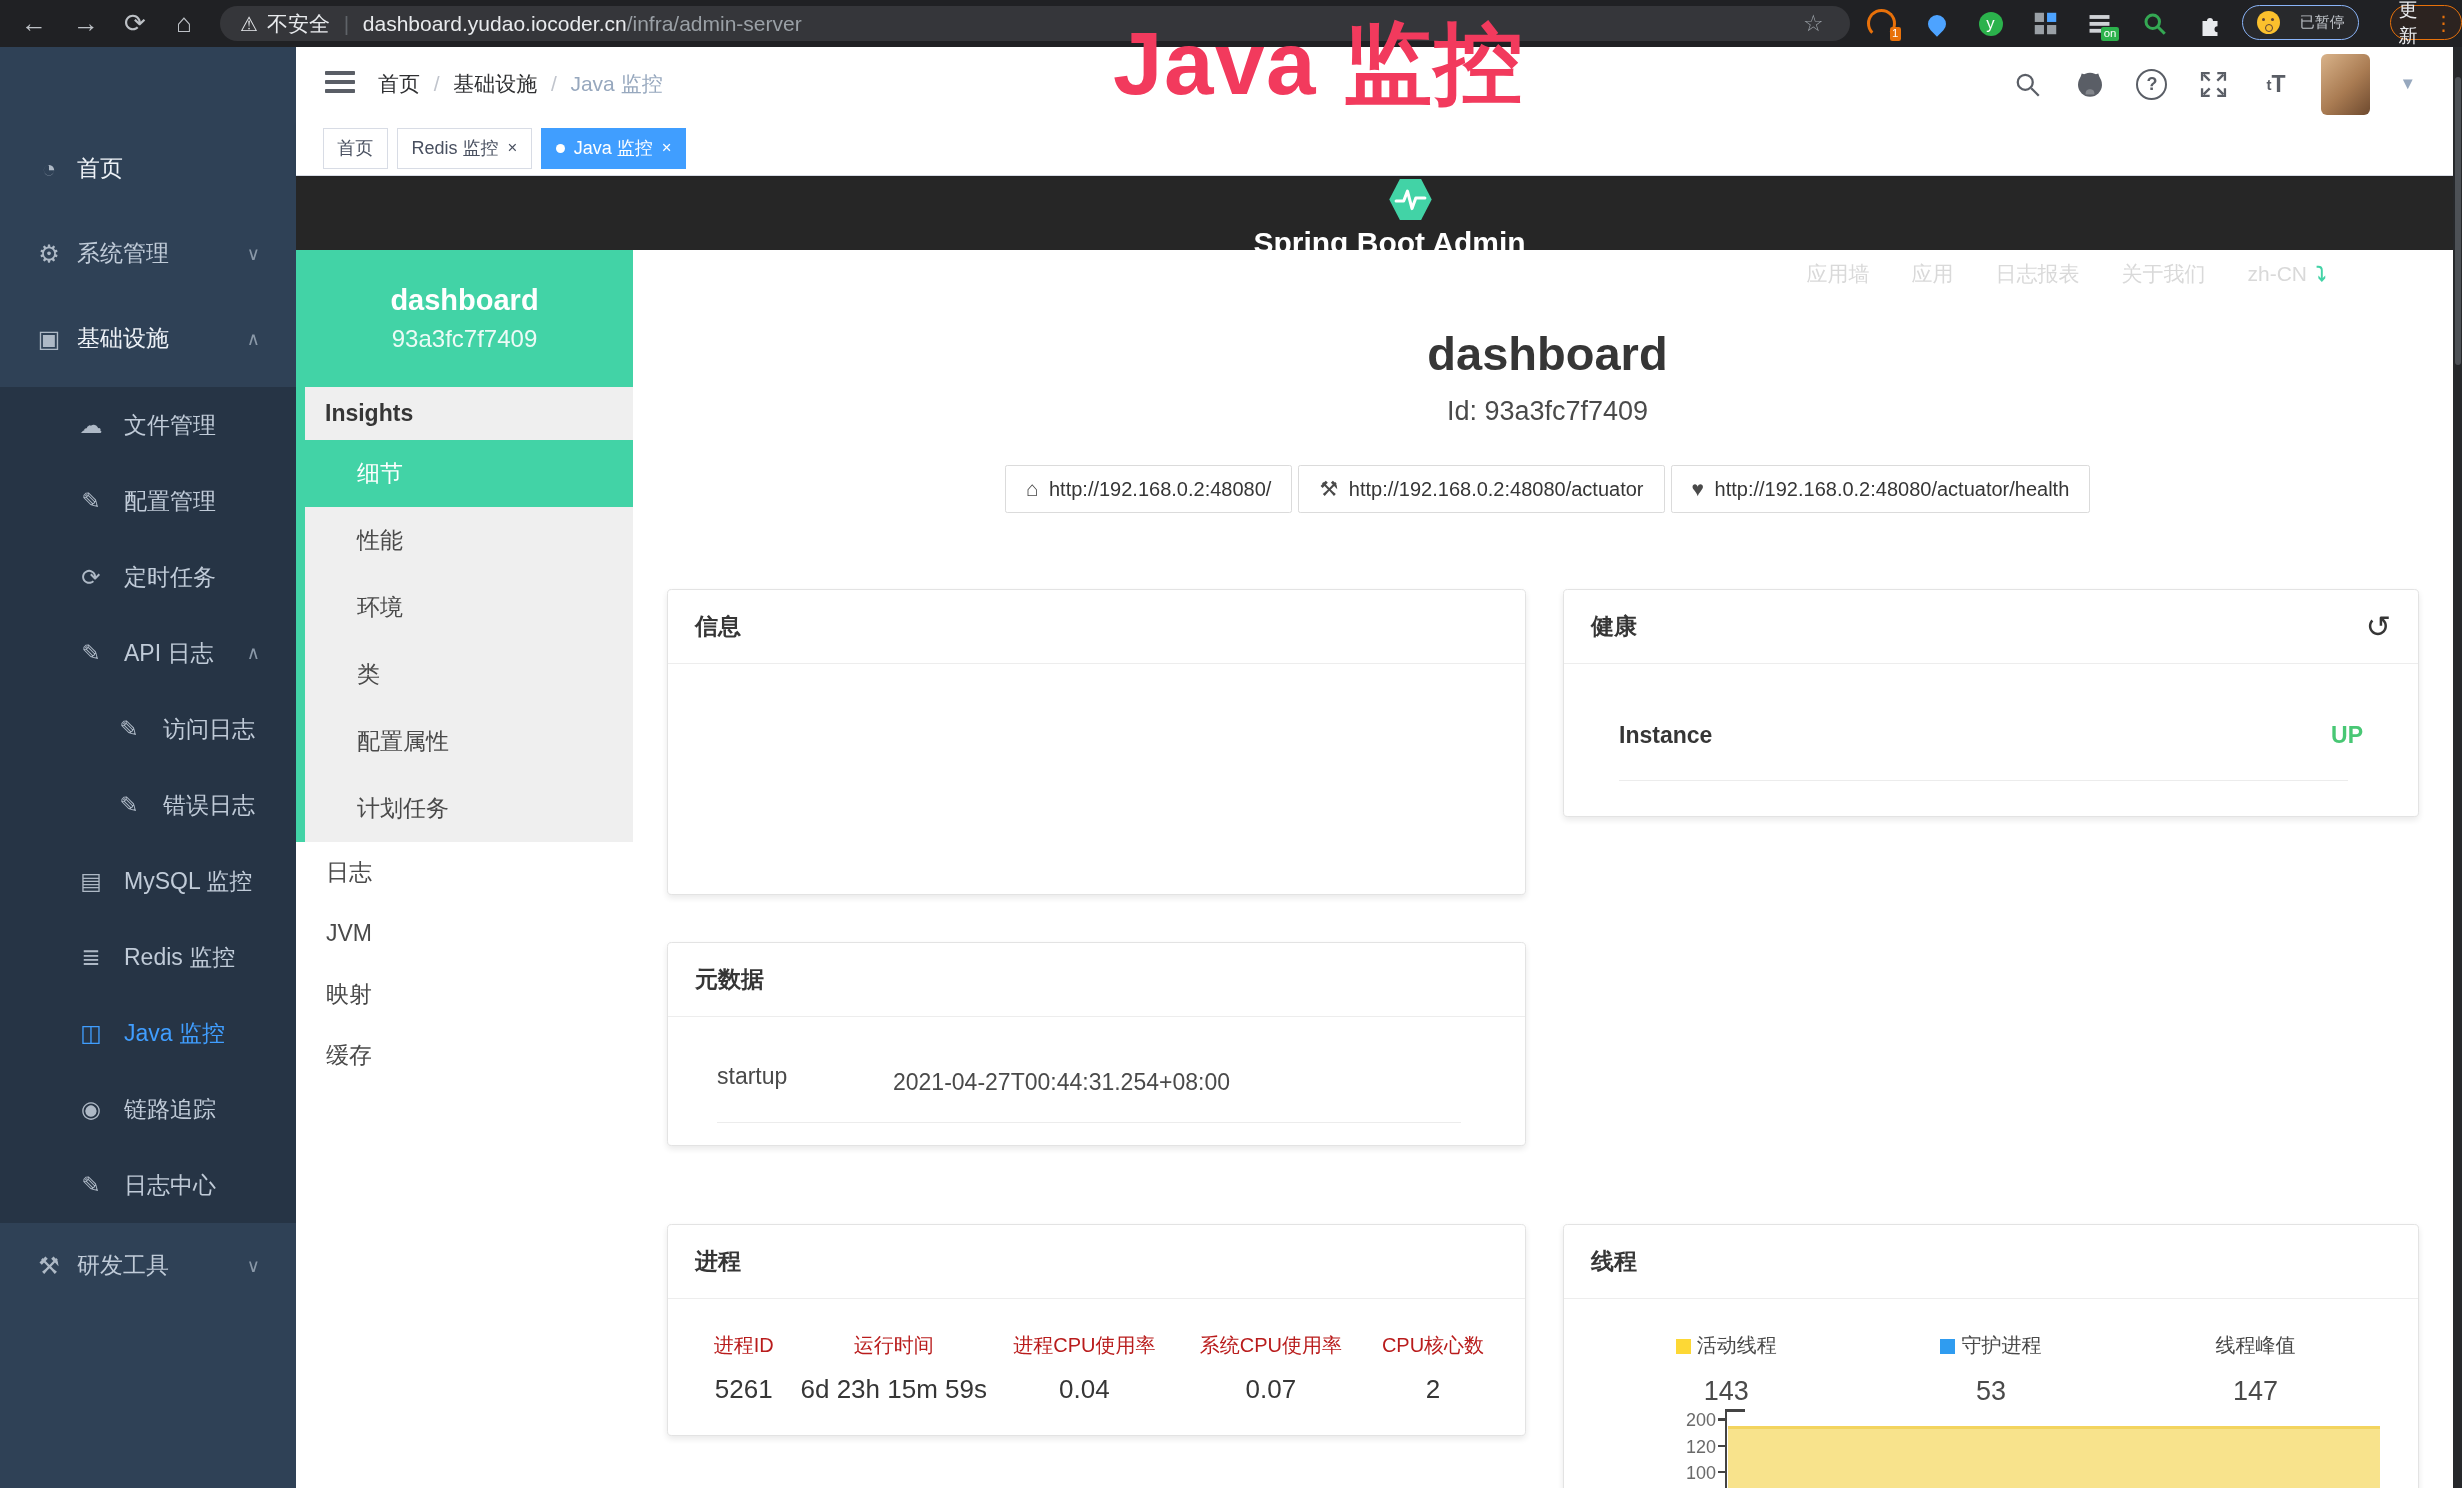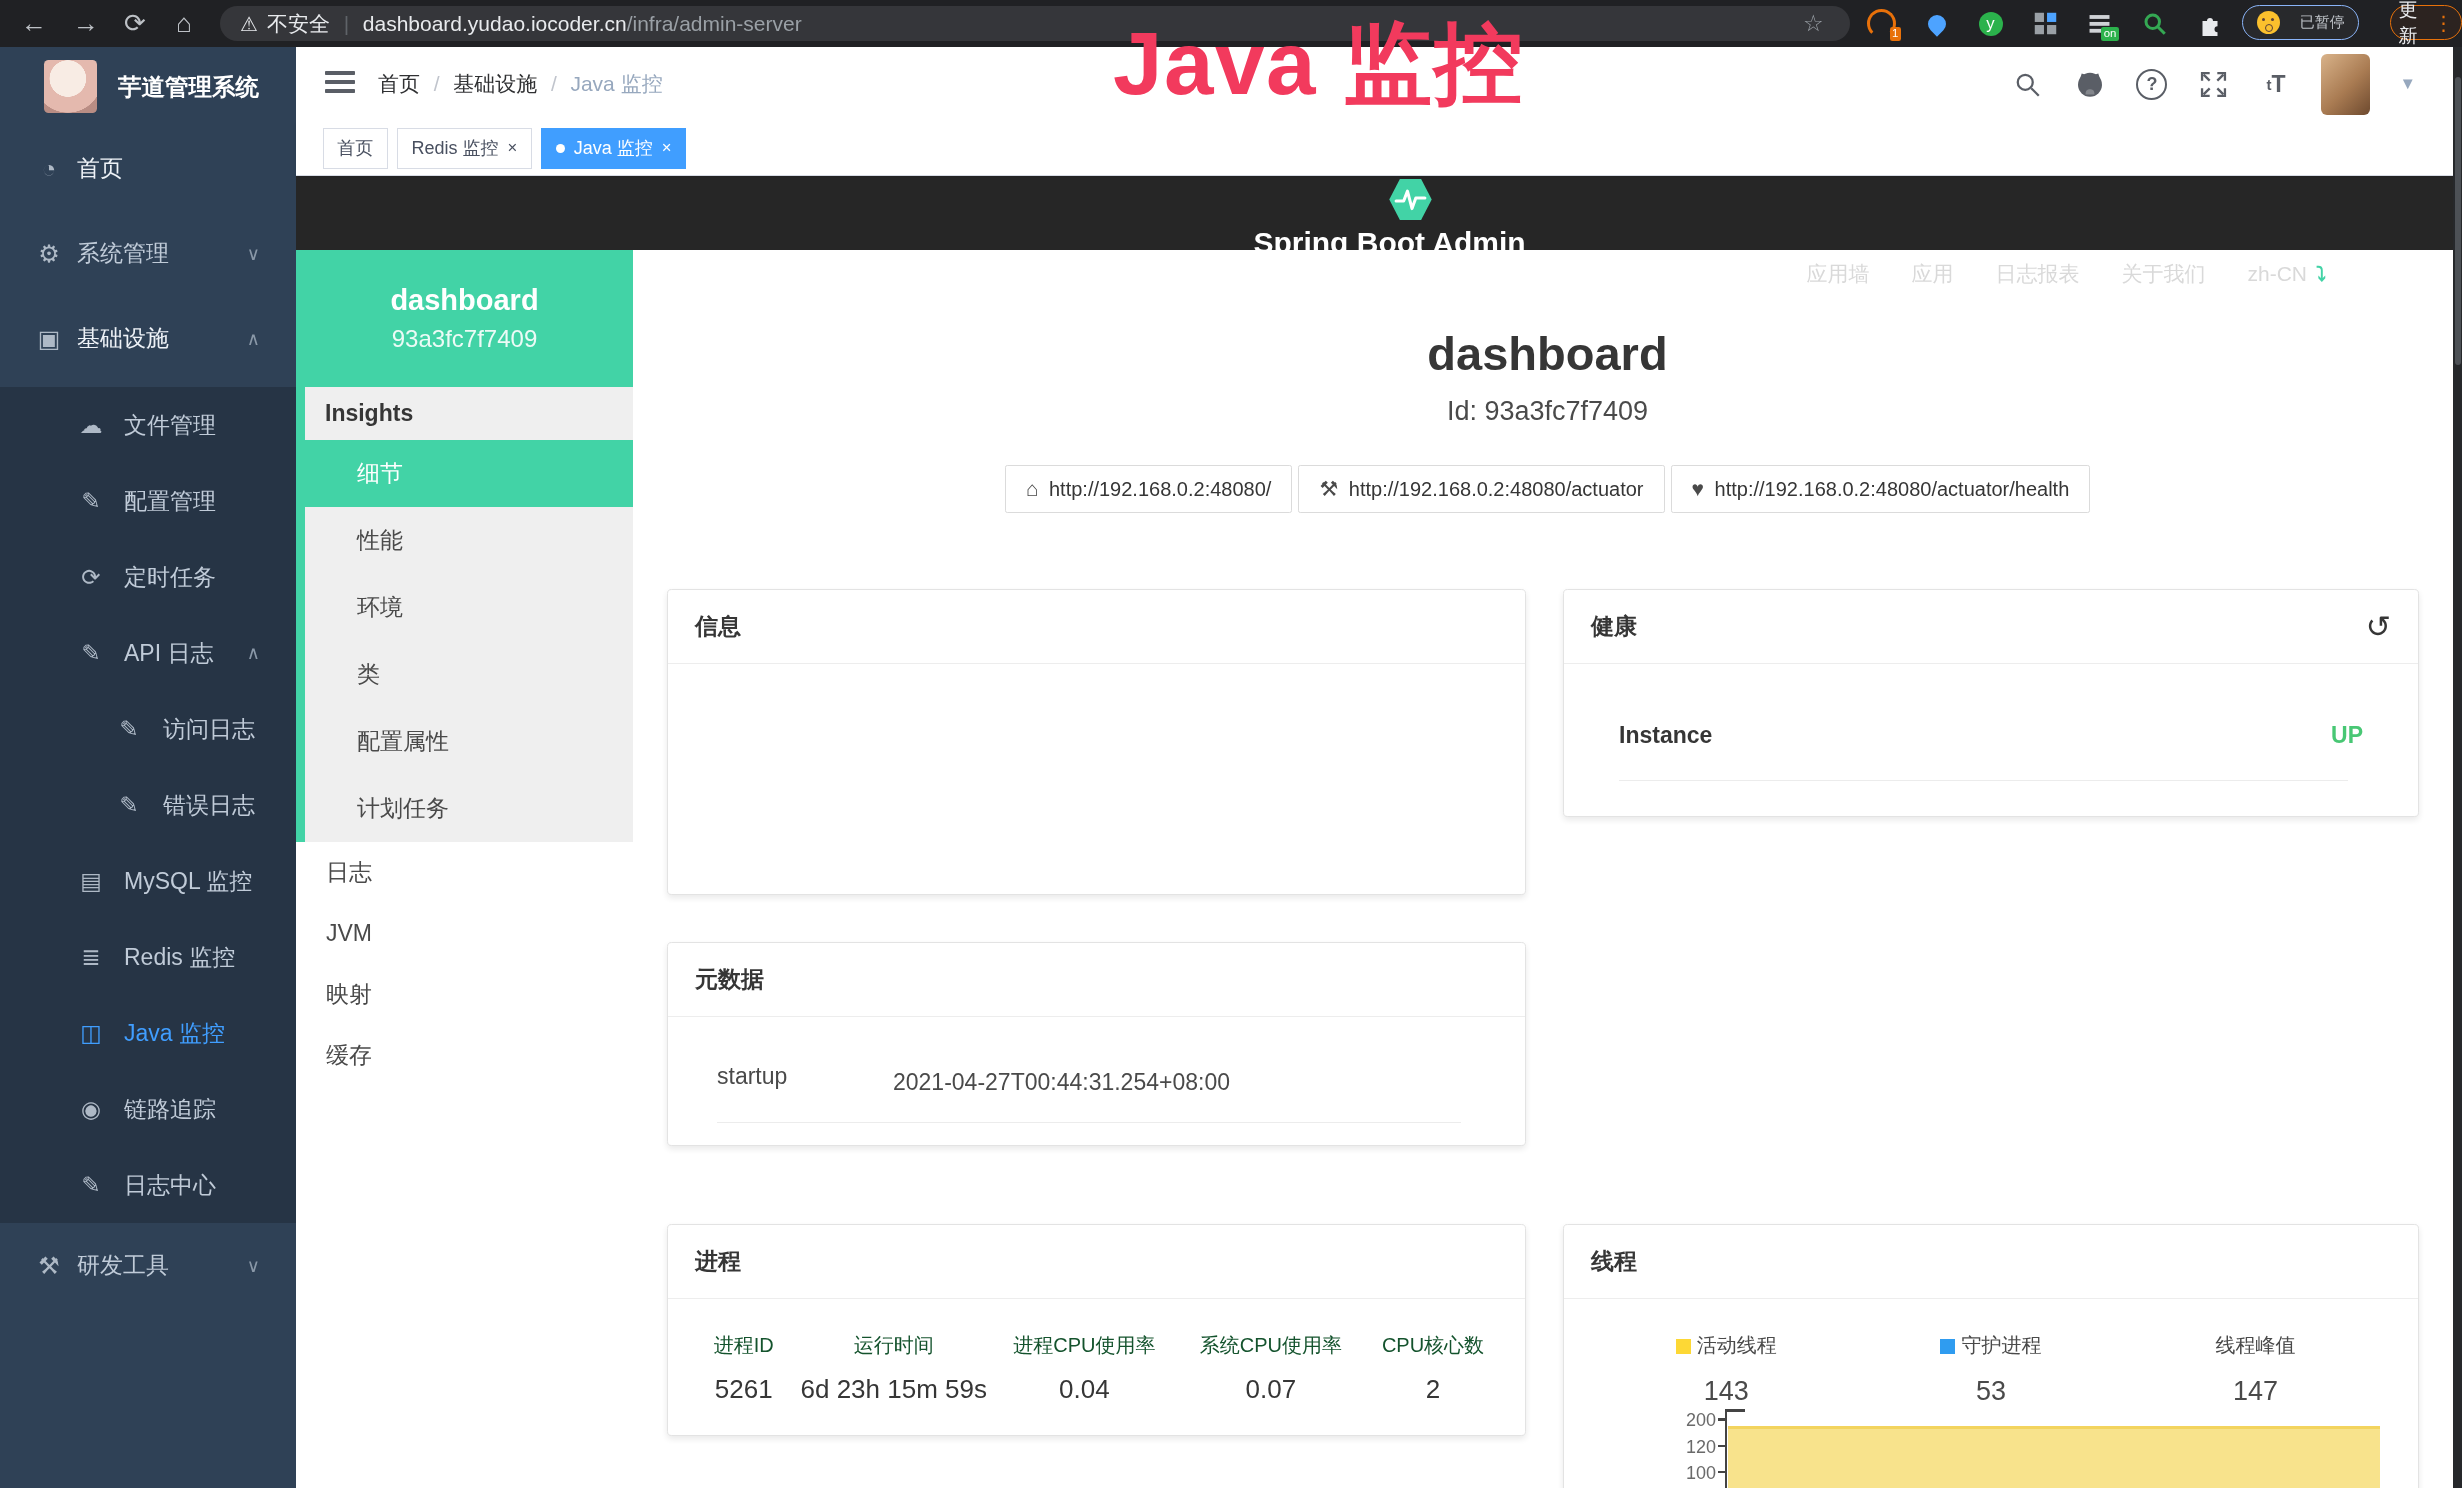--- a/index.html
+++ b/index.html
@@ -106,21 +106,21 @@
   #card-health{left:930px;top:339px;width:856px;height:228px;}
   #card-health .body{padding:27px 55px 0 55px;}
   .hrow{display:flex;justify-content:space-between;align-items:center;height:89px;font-size:23px;}
   .hrow .k{font-weight:bold;color:#363636;}
   .up{color:#48c774;font-weight:bold;}
   #card-meta{left:34px;top:692px;width:859px;height:204px;}
   #card-meta .body{padding:46px 49px 0 49px;}
   #card-meta .kv .k{width:176px;}
   #card-process{left:34px;top:974px;width:859px;height:212px;}
   .cols{display:flex;padding:0 23px;text-align:center;}
-  .cols.hds{margin-top:33px;font-size:20px;color:#14532d;}
+  .cols.hds{margin-top:33px;font-size:20px;color:#b91c1c;}
   .cols.vls{margin-top:15px;font-size:26px;color:#363636;}
   .c0{width:13%;}.c1{width:24%;}.c2{width:23%;}.c3{width:23%;}.c4{width:17%;}
   #card-threads{left:930px;top:974px;width:856px;height:282px;}
   .tcols{display:flex;padding:0 30px;text-align:center;}
   .tcols div{width:33.33%;}
   .tcols.hds{margin-top:33px;font-size:20px;color:#4a4a4a;}
   .tcols.vls{margin-top:16.7px;font-size:27px;color:#4a4a4a;}
   .sw{display:inline-block;width:15px;height:15px;margin-right:6px;vertical-align:-1.5px;}
   #tchart{position:absolute;left:46px;top:179px;right:38px;height:152px;}
   #tchart .axis{position:absolute;left:115px;top:5.3px;bottom:0;width:2.3px;background:#444;}
@@ -197,24 +197,20 @@
     <span>更新</span>
     <span class="dots">⋮</span>
   </div>
 </div>
 
 <div class="abs" id="scrollbar">
     <span class="thumb"></span>
   </div>
 
 <div class="abs" id="sidebar">
-  <div id="logo-row">
-    <div id="logo-img"></div>
-    <div id="logo-title">芋道管理系统</div>
-  </div>
 
   <div class="m-row" style="position:absolute;top:79px;width:296px;color:#eef2f7">
     <span class="ic">◔</span>
       <span class="lb">首页</span>
   </div>
   <div class="m-row" style="position:absolute;top:164px;width:296px">
     <span class="ic">⚙</span>
       <span class="lb">系统管理</span>
     <span class="chev">∨</span>
   </div>

